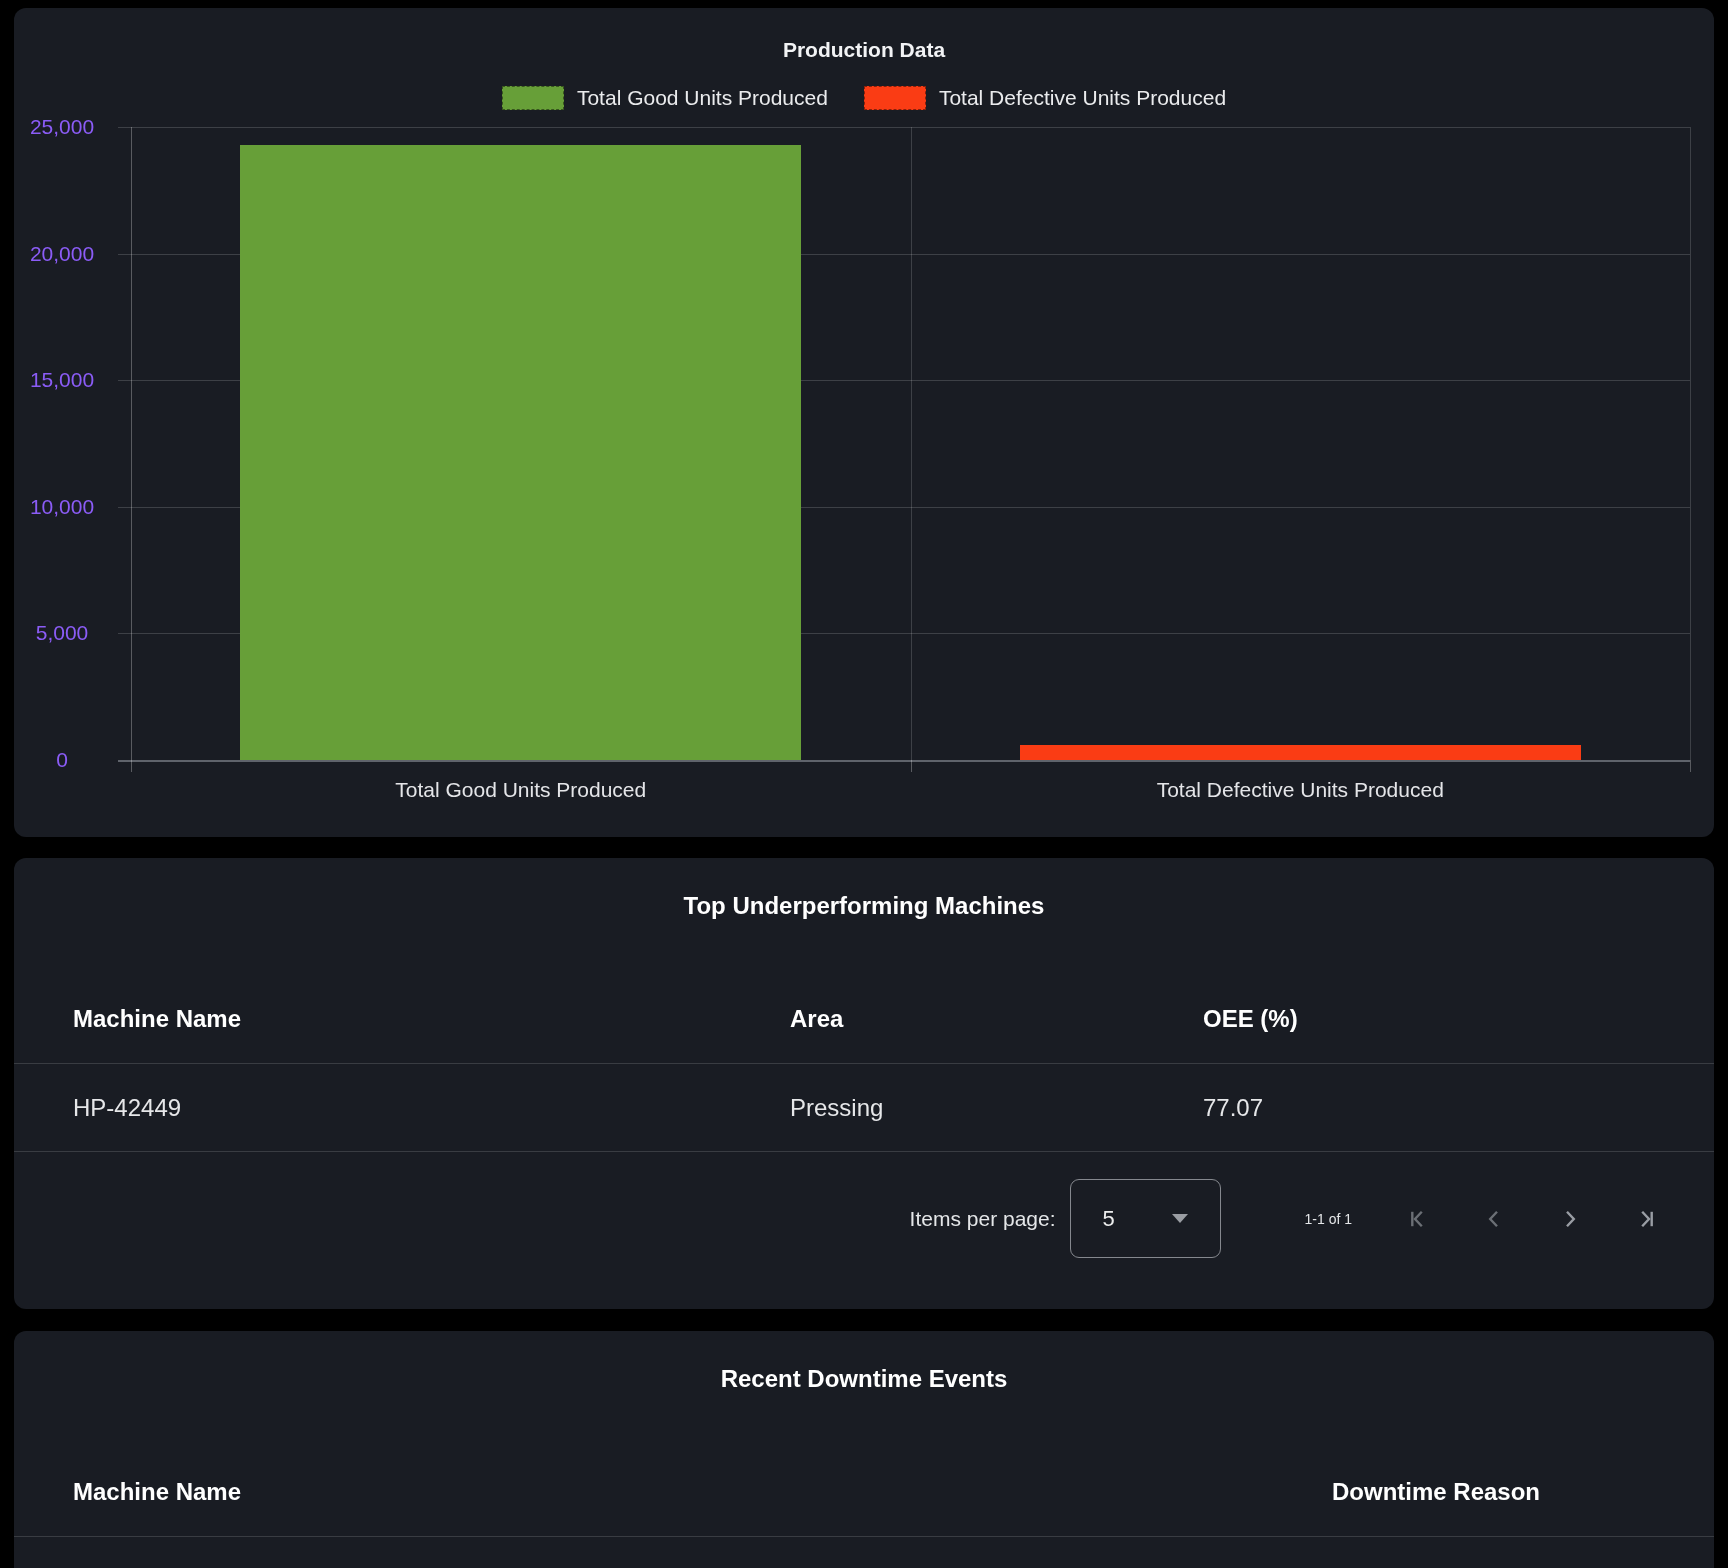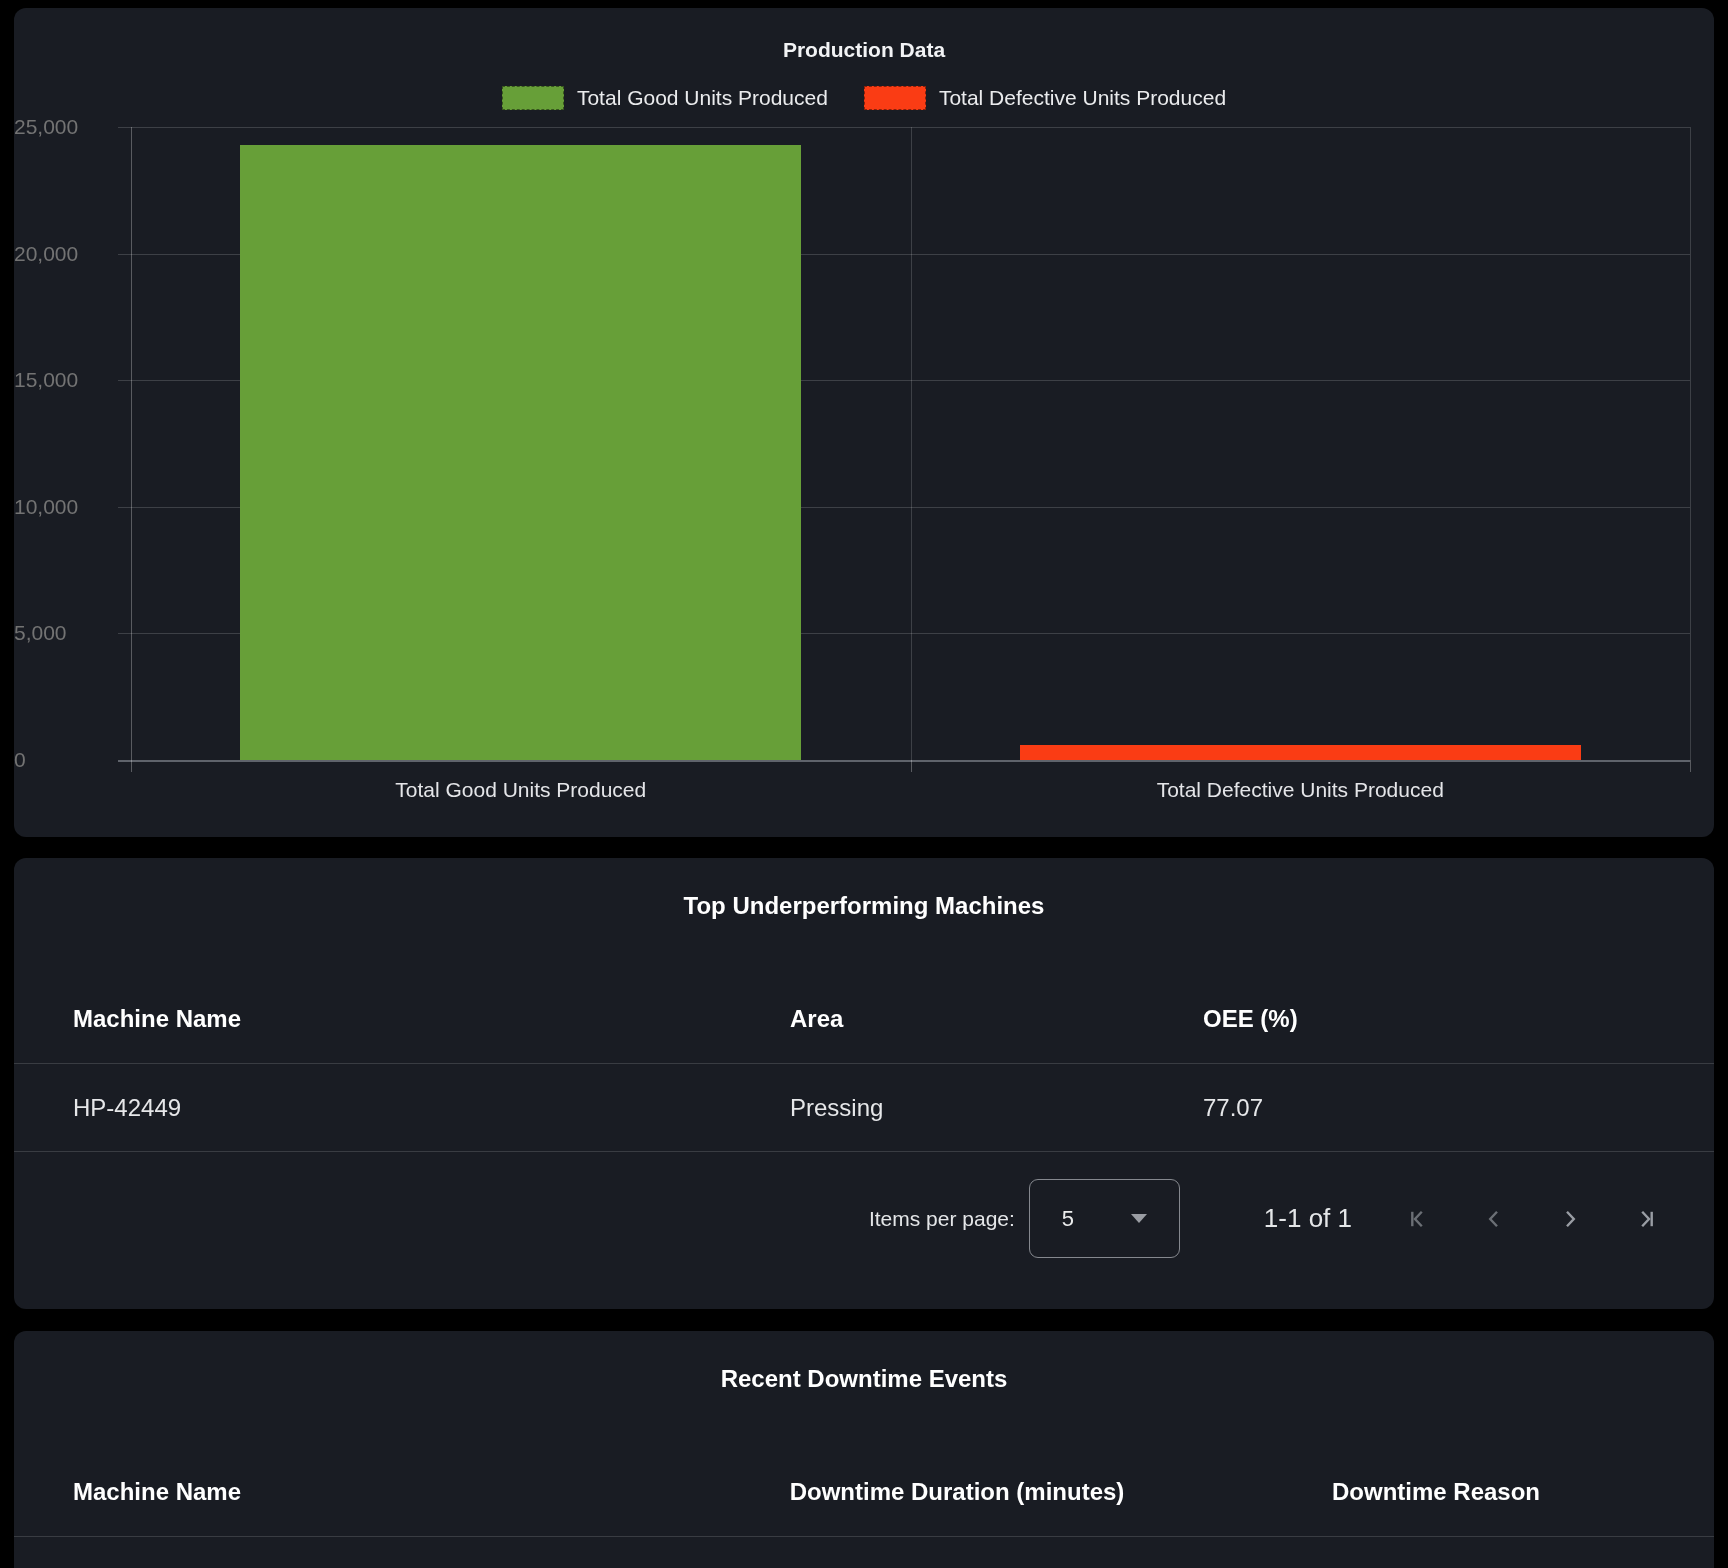--- a/index.html
+++ b/index.html
@@ -22,22 +22,22 @@
   .legend-swatch{width:62px;height:24px;border:1px dashed rgba(0,0,0,0.45);box-sizing:border-box;}
   .legend-label{font-size:21px;color:#eaebed;}
   .plot{position:absolute;left:117px;top:119px;width:1559px;height:633px;}
   .grid-h{position:absolute;left:-13px;width:calc(100% + 13px);height:1px;
     background:rgba(255,255,255,0.16);}
   .grid-h.zero{height:2px;background:#5f636b;}
   .grid-v{position:absolute;top:0;bottom:0;width:1px;background:rgba(255,255,255,0.16);}
   .grid-v.left{background:rgba(255,255,255,0.28);}
   .axis-stub{position:absolute;bottom:-12px;width:1px;height:12px;background:rgba(255,255,255,0.28);}
   .y-ticks{position:absolute;left:0;top:119px;width:96px;height:633px;}
-  .y-tick{position:absolute;right:0;transform:translateY(-50%);font-size:21px;color:#737373;
-    text-align:left;width:100%;}
+  .y-tick{position:absolute;right:0;transform:translateY(-50%);font-size:21px;color:#8b5cf6;
+    text-align:center;width:100%;}
   .bar-row{position:absolute;left:0;top:0;width:100%;height:100%;display:flex;}
   .bar-cell{width:50%;height:100%;display:flex;align-items:flex-end;justify-content:center;}
   .bar{width:72%;}
   .x-labels{position:absolute;left:117px;top:770px;width:1559px;display:flex;}
   .x-label{width:50%;text-align:center;font-size:21px;color:#e4e5e8;}
 
   
   .section-title{position:absolute;top:34px;left:0;width:100%;text-align:center;
     font-size:24px;font-weight:bold;color:#fff;}
   .thead{position:absolute;left:0;top:116px;width:100%;height:90px;
@@ -53,21 +53,21 @@
 
   
   .pagination{position:absolute;top:321px;right:44px;height:79px;display:flex;align-items:center;}
   .pg-label{font-size:21px;color:#e4e6e8;margin-right:14px;}
   .pg-select{width:151px;height:79px;box-sizing:border-box;border:1px solid #85888e;border-radius:9px;
     display:flex;align-items:center;justify-content:space-between;
     padding:0 32px;cursor:pointer;background:transparent;}
   .pg-select-value{font-size:22px;color:#eceded;}
   .pg-caret{width:0;height:0;border-left:8px solid transparent;border-right:8px solid transparent;
     border-top:9px solid #9a9da3;}
-  .pg-range{font-size:26px;color:#e4e6e8;margin-left:84px;margin-right:42px;}
+  .pg-range{font-size:14px;color:#e4e6e8;margin-left:84px;margin-right:42px;}
   .pg-btns{display:flex;align-items:center;gap:28px;}
   .pg-btn{width:48px;height:48px;display:flex;align-items:center;justify-content:center;
     background:none;border:none;padding:0;cursor:pointer;}
   .pg-btn.dim{color:#6b6f75;}
   .pg-btn.lit{color:#999da4;}
 </style>
 </head>
 <body>
 
 <section class="card" id="card-chart">
@@ -171,16 +171,15 @@
       </button>
     </div>
   </div>
 </section>
 
 <section class="card" id="card-downtime">
   <div class="section-title">Recent Downtime Events</div>
 
   <div class="thead">
     <div class="th d-col1">Machine Name</div>
-    <div class="th d-col3 center-anchor">Downtime Duration (minutes)</div>
     <div class="th d-col4 center-anchor">Downtime Reason</div>
   </div>
 </section>
 
 </body></html>

